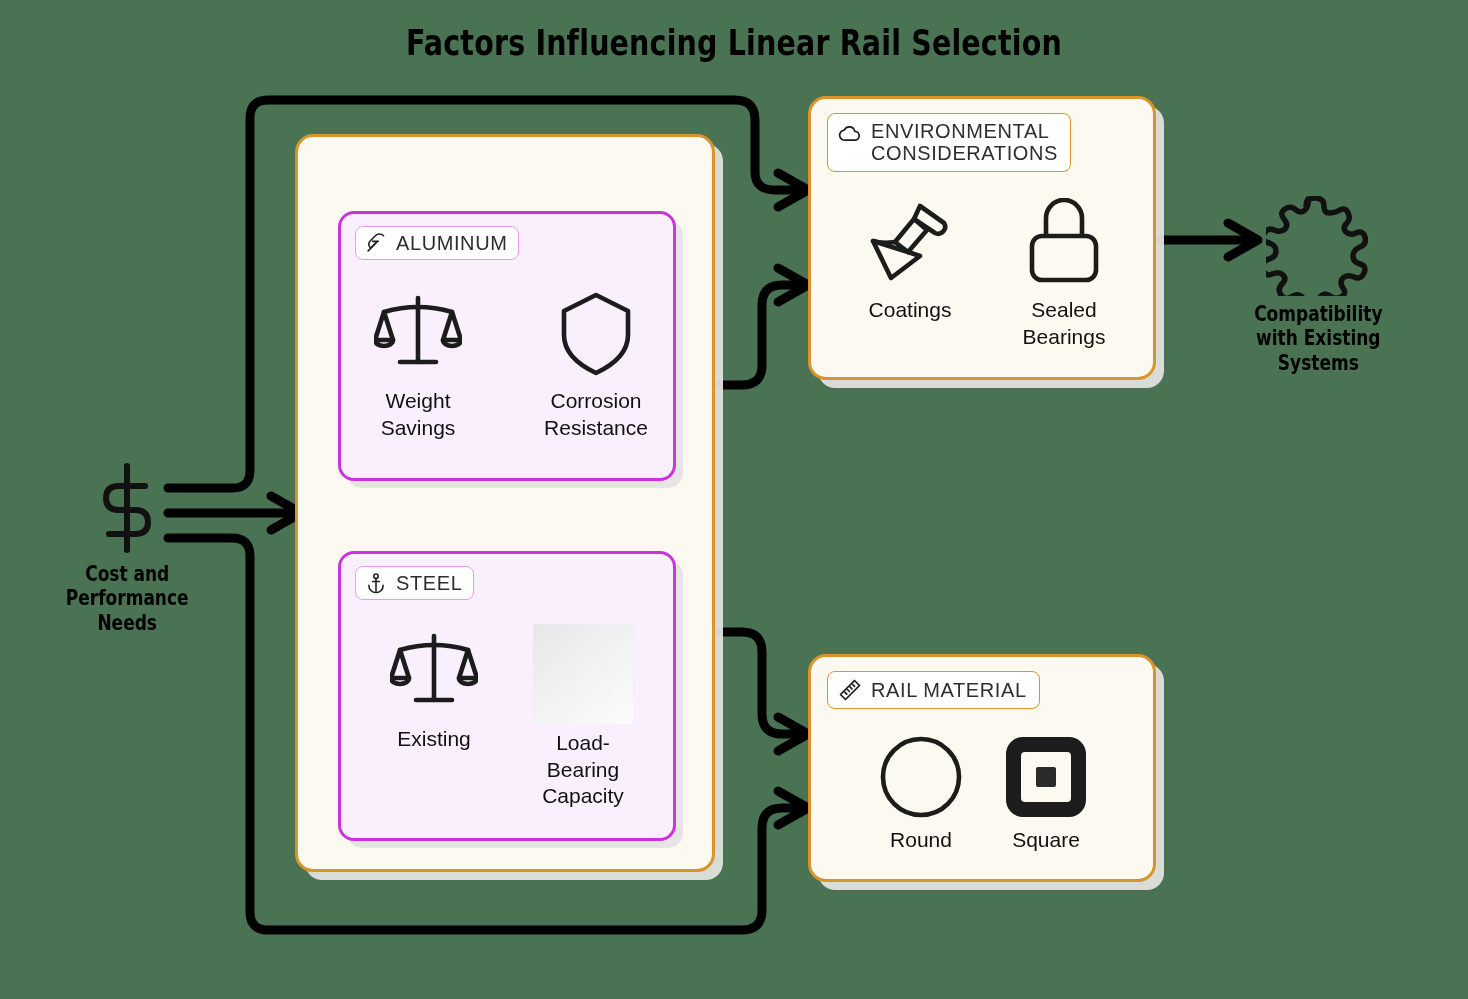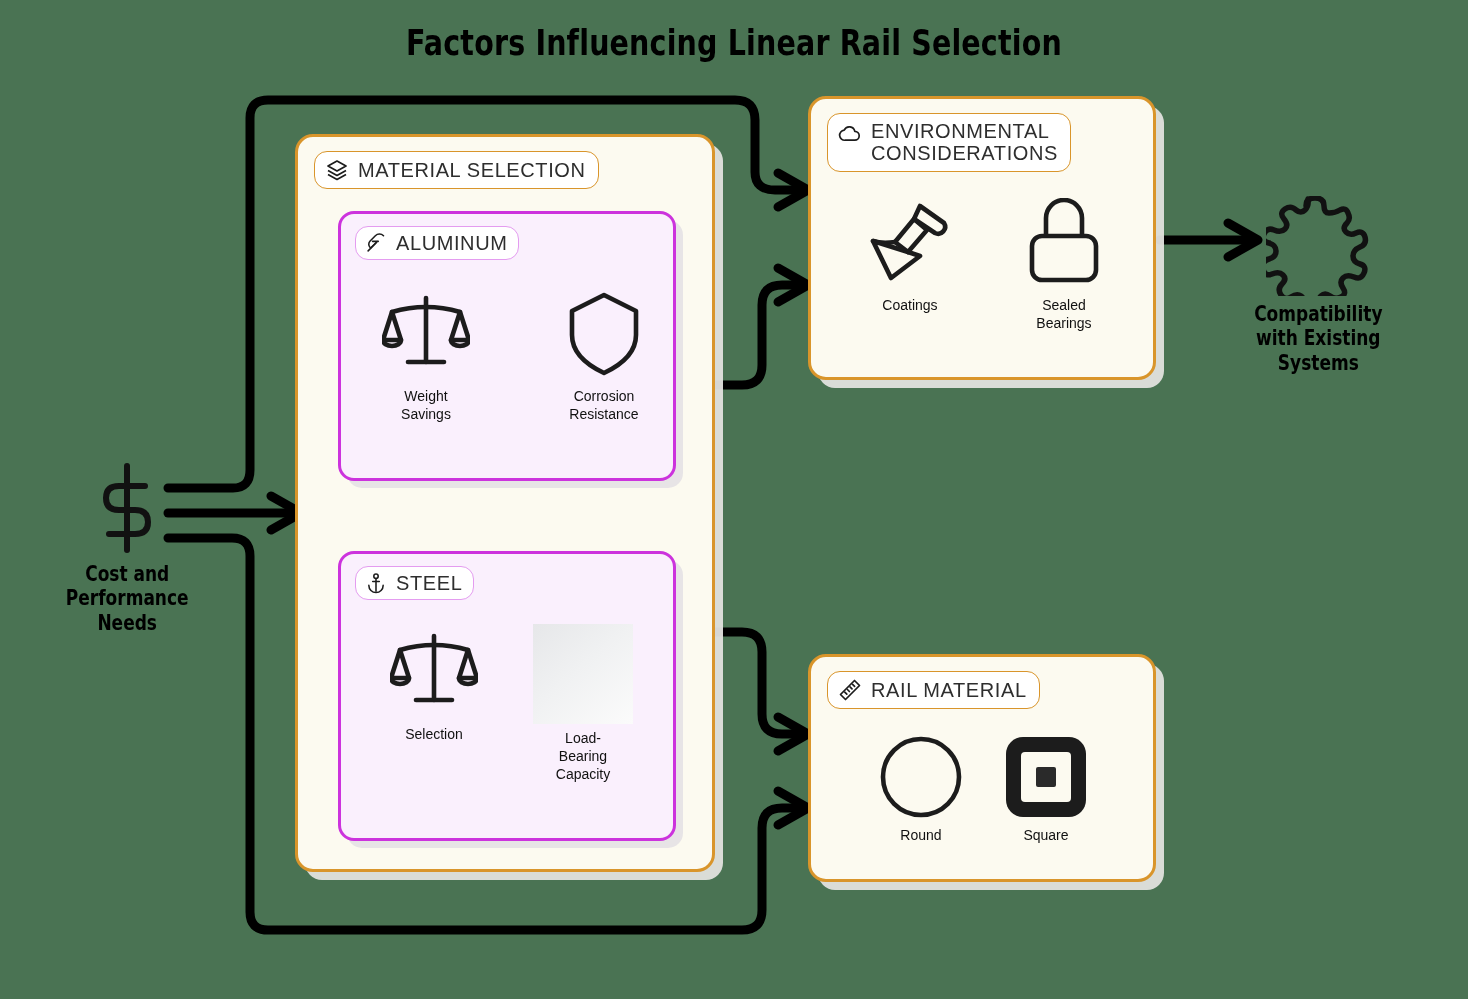--- a/index.html
+++ b/index.html
@@ -42,21 +42,21 @@
     box-shadow: 8px 8px 0 -1px rgba(228,225,228,.9);
   }
 
   
   .pill {
     position: absolute;
     top: 14px; left: 16px;
     display: flex; align-items: center; gap: 9px;
     background: #ffffff;
     border: 1.6px solid #d9952b;
-    border-radius: 13px;
+    border-radius: 8px;
     padding: 6px 12px 6px 10px;
   }
   .subcard .pill { border-color: #e49cf0; top: 12px; left: 14px; padding: 5px 11px 5px 9px; }
   .pill .ptext {
     font-family: "Liberation Sans", sans-serif;
     font-size: 20px;
     letter-spacing: .6px;
     color: #2e2e2e;
     white-space: pre-line;
     line-height: 1.12;
@@ -68,21 +68,21 @@
     position: absolute;
     display: flex;
     justify-content: center;
     align-items: flex-start;
   }
   .item { display: flex; flex-direction: column; align-items: center; }
   .item .glyph { height: 96px; display: flex; align-items: center; justify-content: center; }
   .item .lbl {
     margin-top: 6px;
     font-family: "Liberation Sans", sans-serif;
-    font-size: 14px;
+    font-size: 21px;
     line-height: 1.27;
     color: #111;
     text-align: center;
     white-space: pre-line;
   }
 
   
   .freenode {
     position: absolute;
     display: flex; flex-direction: column; align-items: center;
@@ -157,47 +157,35 @@
       <svg width="104" height="100" viewBox="0 0 104 100">
         <path d="M40,10 q0,-8 9,-8 q9,0 9,8 q0,7 5,7 q6,0 11,-3 q6,-3 8,3 q3,6 -1,10 q-5,5 -1,9 q4,4 10,1 q7,-3 9,4 q2,7 -5,10 q-7,3 -7,9 q0,6 7,8 q7,2 4,9 q-3,7 -10,4 q-7,-3 -11,1 q-4,4 0,10 q4,6 -2,9 q-6,3 -11,-1 q-5,-4 -9,0 q-4,4 -2,10 q2,7 -7,7 q-9,0 -8,-8 q1,-6 -3,-9 q-4,-3 -10,1 q-6,4 -10,-2 q-4,-6 1,-11 q5,-5 1,-9 q-4,-4 -11,-1 q-7,3 -9,-5 q-2,-8 6,-10 q7,-2 7,-8 q0,-6 -7,-8 q-8,-2 -5,-9 q3,-7 10,-4 q7,3 11,-1 q4,-4 -1,-10 q-5,-6 1,-10 q6,-4 11,1 q5,4 9,0 q4,-4 3,-11 Z" fill="none" stroke="#111" stroke-width="5.5" stroke-linejoin="round"></path>
       </svg>
     </div>
     <div class="lbl">Compatibility
 with Existing
 Systems</div>
   </div>
 
   <div class="card" style="left:295px; top:134px; width:420px; height:738px;">
-    <div class="pill">
-      <span>
-        <svg width="24" height="24" viewBox="0 0 24 24">
-          <g fill="none" stroke="#1c1c1c" stroke-width="1.7" stroke-linejoin="round">
-            <path d="M12 3 L21 8 L12 13 L3 8 Z"></path>
-            <path d="M3 12.5 L12 17.5 L21 12.5"></path>
-            <path d="M3 16.5 L12 21.5 L21 16.5"></path>
-          </g>
-        </svg>
-      </span>
-      <span class="ptext">MATERIAL SELECTION</span>
-    </div>
 
     <div class="card subcard" style="left:40px; top:74px; width:338px; height:270px;">
       <div class="pill">
         <span>
           <svg width="22" height="22" viewBox="0 0 24 24">
             <g fill="none" stroke="#1c1c1c" stroke-width="1.7" stroke-linecap="round" stroke-linejoin="round">
               <path d="M20.2 4.1 a6.3 6.3 0 0 0-8.9 0 L5.6 9.8 a5 5 0 0 0 0 7.1 l.6.6 7.1-7.1"></path>
               <path d="M3.4 20.6 L12 12"></path>
               <path d="M14.5 10.2 L8.2 10.2"></path>
             </g>
           </svg>
         </span>
         <span class="ptext">ALUMINUM</span>
       </div>
-      <div class="items" style="left:8px; top:72px; width:338px; gap:60px;">
+      <div class="items" style="left:0; top:72px; width:338px; gap:60px;">
         <div class="item" style="width:112px;">
           <div class="glyph">
             <svg width="88" height="88" viewBox="0 0 88 88">
               <g fill="none" stroke="#1c1c1c" stroke-width="4.6" stroke-linecap="round" stroke-linejoin="round">
                 <path d="M44 8 V72"></path>
                 <path d="M26 72 H62"></path>
                 <path d="M10 22 Q44 12 78 22"></path>
                 <path d="M10 22 L1 50 H19 Z"></path>
                 <path d="M78 22 L69 50 H87 Z"></path>
                 <path d="M1 50 a9 6 0 0 0 18 0"></path>
@@ -242,21 +230,21 @@
                 <path d="M44 8 V72"></path>
                 <path d="M26 72 H62"></path>
                 <path d="M10 22 Q44 12 78 22"></path>
                 <path d="M10 22 L1 50 H19 Z"></path>
                 <path d="M78 22 L69 50 H87 Z"></path>
                 <path d="M1 50 a9 6 0 0 0 18 0"></path>
                 <path d="M69 50 a9 6 0 0 0 18 0"></path>
               </g>
             </svg>
           </div>
-          <div class="lbl">Selection</div>
+          <div class="lbl">Existing</div>
         </div>
         <div class="item" style="width:118px;">
           <div class="glyph" style="height:100px;">
             <div class="blankglyph"></div>
           </div>
           <div class="lbl">Load-
 Bearing
 Capacity</div>
         </div>
       </div>

